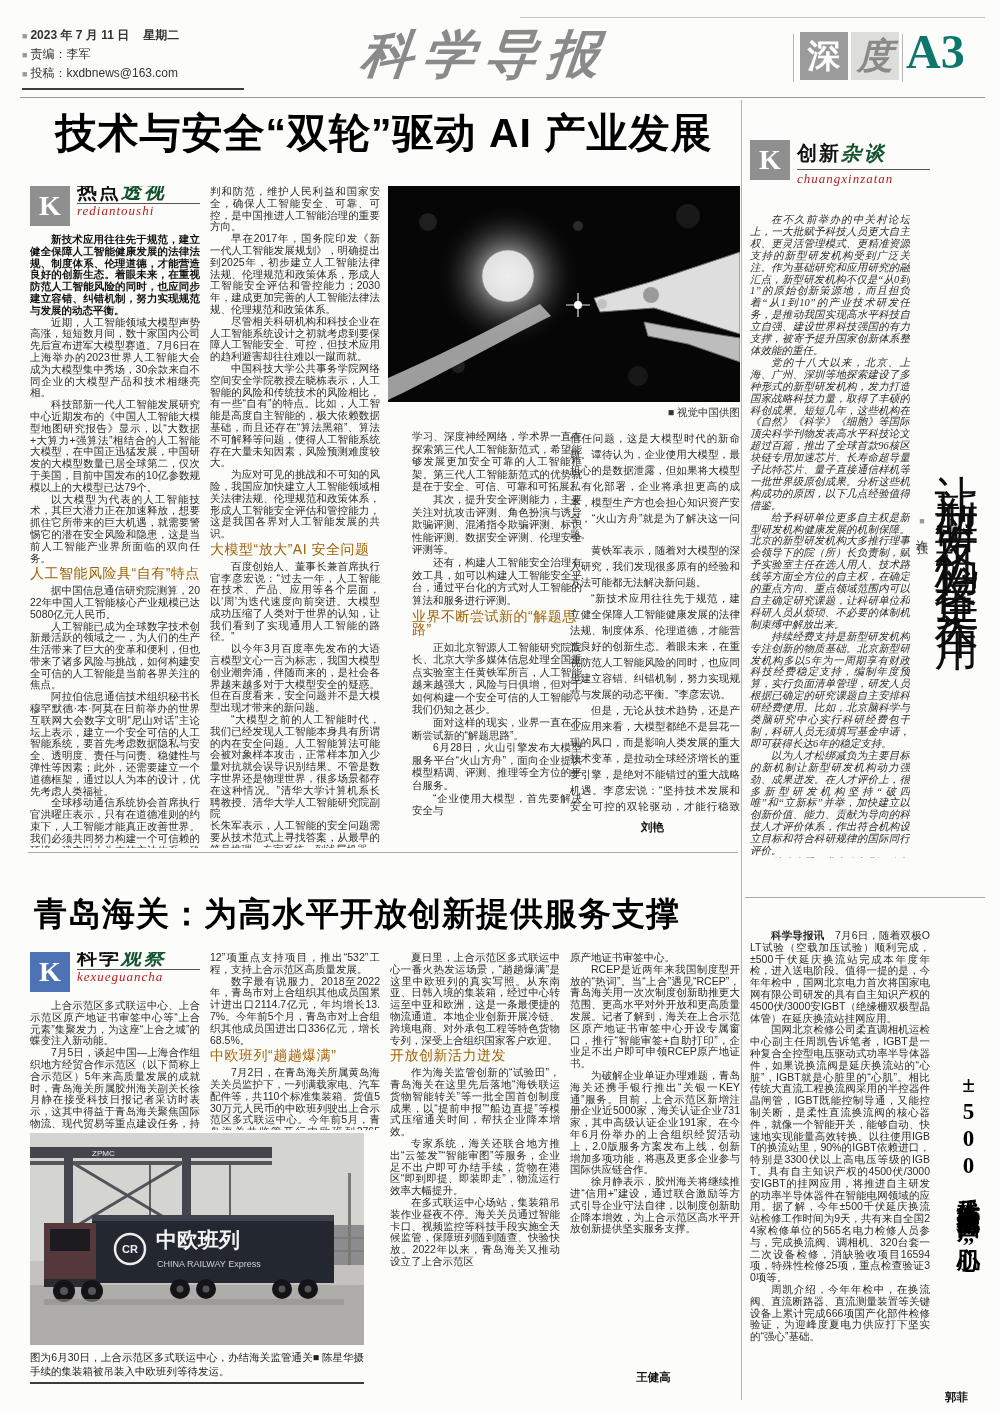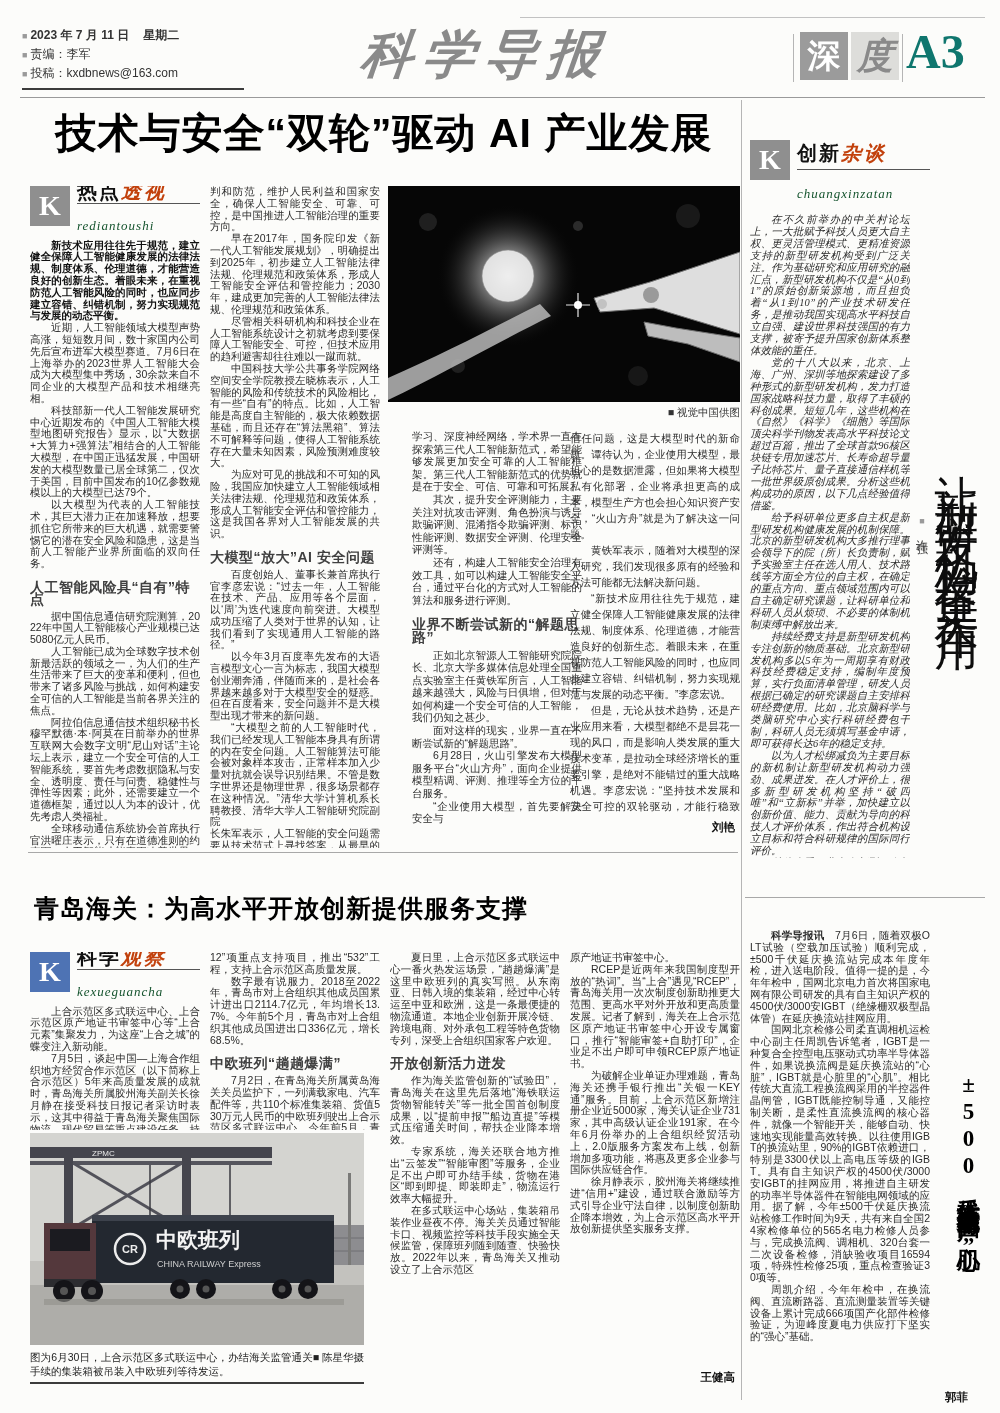--- a/index.html
+++ b/index.html
@@ -28,40 +28,40 @@
   
   .klabel{display:flex;gap:7px;align-items:flex-start;}
   .kbox{width:40px;height:40px;flex:0 0 40px;background:#8f8f8f;color:#fff;display:flex;
         align-items:center;justify-content:center;font-family:"Liberation Serif",serif;
         font-weight:bold;font-size:28px;}
   .kbox.blue{background:#4e73b4;}
   .ktit{flex:1;}
   .ktit .row{border-bottom:1.5px solid #555;padding-bottom:2px;white-space:nowrap;}
   .ktit b{font-size:20px;color:#111;letter-spacing:2px;}
   .ktit .scr{font-family:"Liberation Serif",serif;font-style:italic;font-weight:bold;
-             font-size:20px;color:#c2410c;letter-spacing:3px;}
+             font-size:20px;color:#14532d;letter-spacing:3px;}
   .ktit .py{font-family:"Liberation Serif",serif;font-style:italic;font-size:13px;
-            color:#14532d;margin-top:16px;letter-spacing:1px;}
+            color:#b91c1c;margin-top:1px;letter-spacing:1px;}
 
   
   .h1-ai{left:30px;top:106px;width:708px;text-align:center;font-size:41px;font-weight:900;
          color:#000;letter-spacing:1px;white-space:nowrap;}
-  .h1-customs{left:34px;top:892px;width:704px;font-size:25px;font-weight:900;color:#000;
+  .h1-customs{left:34px;top:892px;width:704px;font-size:33px;font-weight:900;color:#000;
               letter-spacing:1px;white-space:nowrap;}
 
   
   .col{position:absolute;width:170px;overflow:hidden;font-size:10.5px;line-height:11.8px;
        color:#2b2b2b;text-align:justify;word-break:break-all;}
   .it{margin:0;text-indent:2em;}
   .it.cont{text-indent:0;}
-  .it-h{font-weight:bold;font-size:14px;text-indent:0;margin:12px 0 5px;text-align:left;
-        color:#404040;letter-spacing:.5px;}
+  .it-h{font-weight:normal;font-size:14px;text-indent:0;margin:4px 0 5px;text-align:left;
+        color:#a16207;letter-spacing:.5px;}
   .it-lead{font-weight:bold;color:#111;}
   .kai .it{font-family:"Liberation Serif",serif;font-style:italic;}
-  .byline{position:absolute;font-size:11.5px;font-weight:bold;color:#111;text-align:right;}
+  .byline{position:absolute;font-size:11.5px;font-weight:bold;color:#111;text-align:center;}
 
   .vtext{writing-mode:vertical-rl;text-orientation:upright;}
   .vh-innov{left:928px;top:152px;width:58px;height:745px;font-family:"Liberation Serif",serif;
             font-size:44px;color:#0d0d0d;letter-spacing:13px;text-align:center;}
   .vh-igbt{left:932px;top:933px;width:52px;height:465px;font-family:"Liberation Serif",serif;
            font-weight:bold;font-size:23px;color:#000;letter-spacing:2px;text-align:center;}
   .vby{left:908px;top:516px;width:22px;height:90px;font-size:12px;color:#333;letter-spacing:4px;}
   .vby .mk{color:#9a9a9a;font-size:9px;}
 
   .caption{font-size:10.5px;line-height:14px;color:#222;text-align:justify;}

